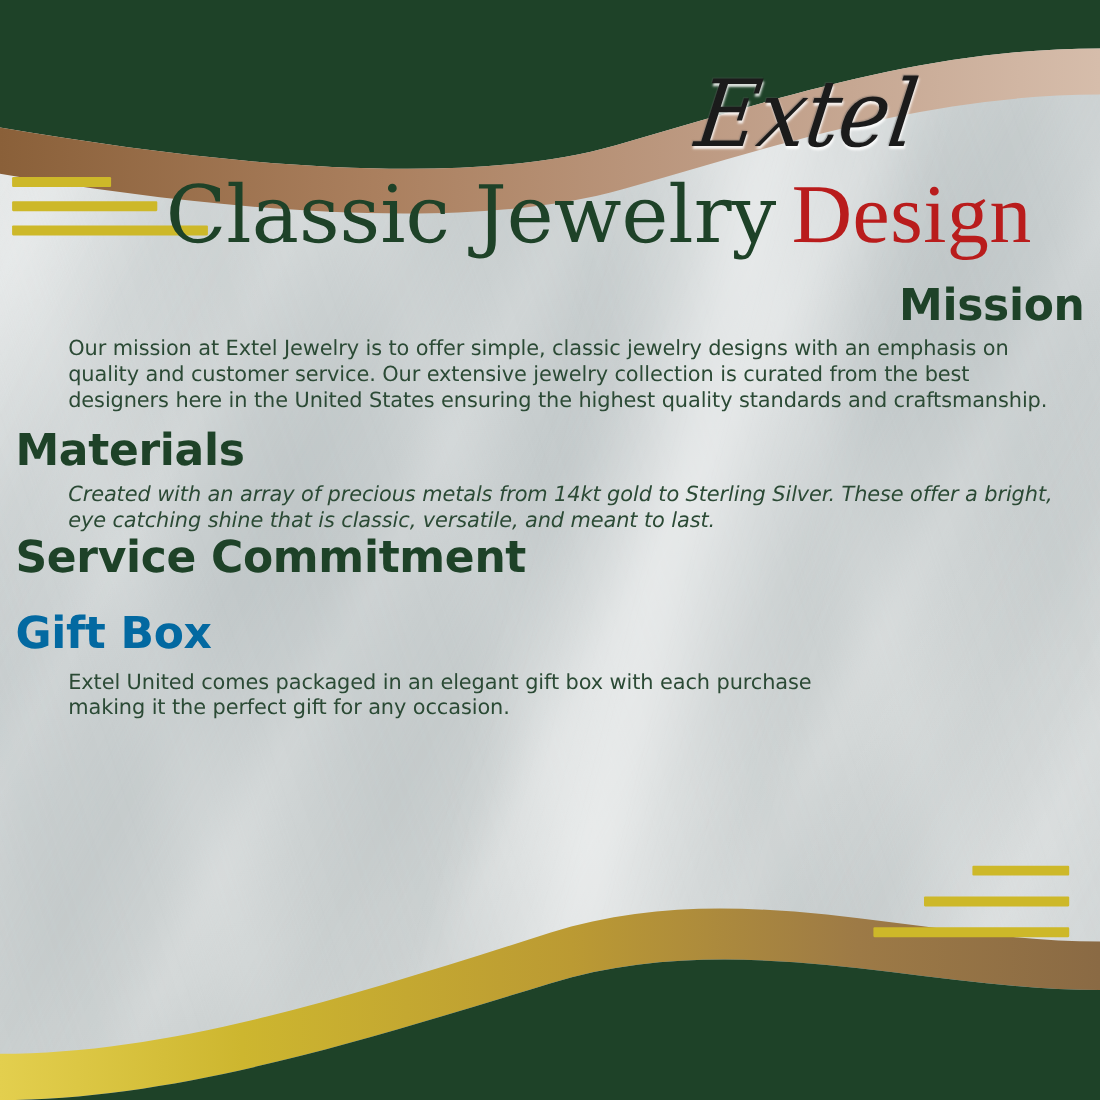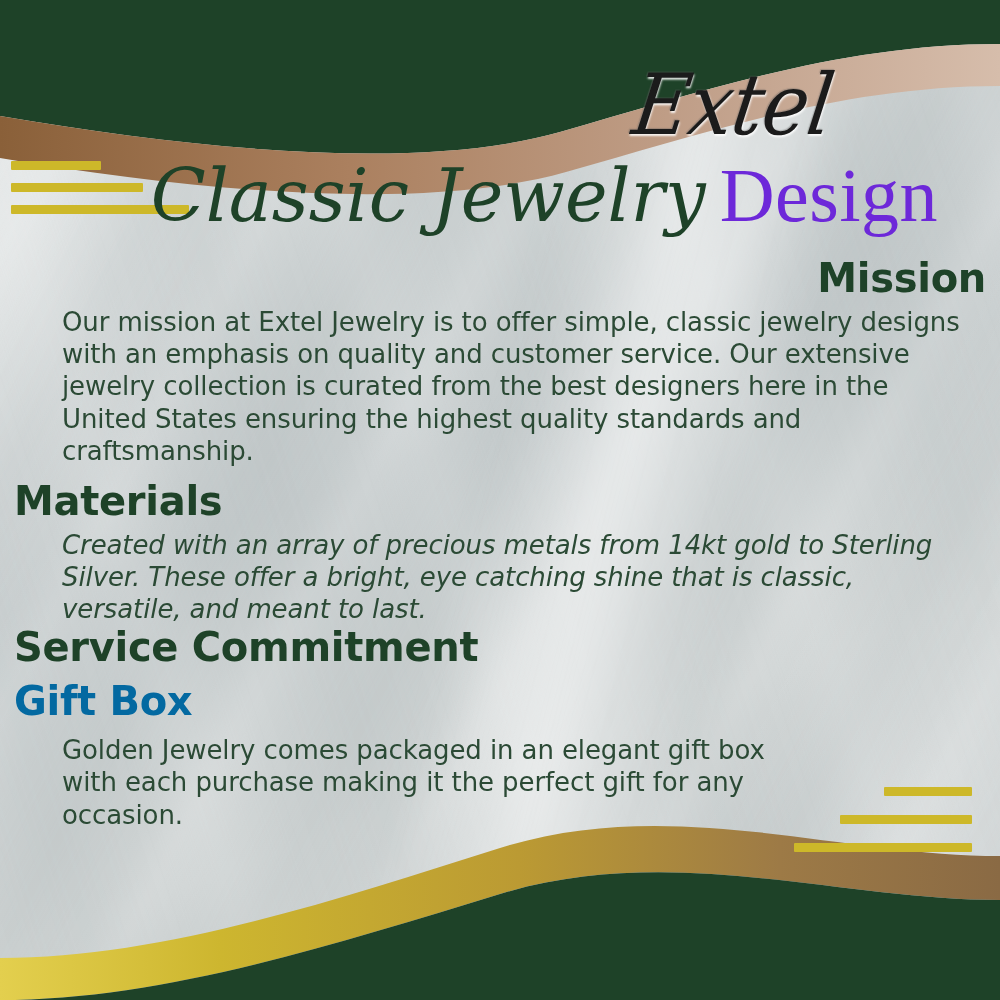--- a/index.html
+++ b/index.html
@@ -85,21 +85,20 @@
 
   .headline {
     position:absolute;
     left:0; right:0; top:152px;
     text-align:right;
     padding-right:62px;
     white-space:nowrap;
   }
   .hl-italic {
     font-family:"DejaVu Serif", serif;
-    font-style:italic;
     font-size:72px;
     color:#1d4429;
     letter-spacing:0px;
   }
   .hl-serif {
     font-family:"Liberation Serif", serif;
     font-size:76px;
     color:#7d5434;
     margin-left:14px;
     letter-spacing:0.5px;
@@ -117,29 +116,29 @@
     font-weight:bold;
     font-size:40px;
     line-height:1.12;
     color:#1e4228;
     letter-spacing:-0.3px;
   }
   .sec-body {
     margin-left:48px;
     margin-top:5px;
     font-family:"DejaVu Sans", sans-serif;
-    font-size:26px;
+    font-size:19px;
     line-height:1.24;
     color:#2b4a35;
     max-width:915px;
     letter-spacing:-0.1px;
   }
   #sec-mission   { margin-bottom:12px; }
   #sec-materials { margin-bottom:0; }
-  #sec-service   { margin-bottom:9px; }
+  #sec-service   { margin-bottom:24px; }
   #sec-giftbox .sec-body { max-width:720px; margin-top:10px; }
 </style>
 </head>
 <body>
 
 <div id="poster">
 
   <div class="paper-base"></div>
   <div class="silk"></div>
   <div class="silk2"></div>
@@ -179,38 +178,38 @@
 
   <div class="rules" id="rules-bottom">
     <div class="rule" style="width: 88px; background: rgb(205, 184, 41);"></div>
     <div class="rule" style="width: 132px; background: rgb(205, 184, 41);"></div>
     <div class="rule" style="width: 178px; background: rgb(205, 184, 41);"></div>
   </div>
 
   <div class="brand-script">Extel</div>
 
   <div class="headline">
-    <span class="hl-italic" style="color: rgb(30, 66, 40);">Classic Jewelry</span><span class="hl-serif" style="color: #6d28d9;">Design</span>
+    <span class="hl-italic" style="color: rgb(30, 66, 40);">Classic Jewelry</span><span class="hl-serif" style="color: #b91c1c;">Design</span>
   </div>
 
   <div id="content">
 
     <div class="section" id="sec-mission">
       <div class="sec-title" style="color: rgb(30, 66, 40); text-align: right;">Mission</div>
       <div class="sec-body" style="color: rgb(43, 74, 53);">Our mission at Extel Jewelry is to offer simple, classic jewelry designs with an emphasis on quality and customer service. Our extensive jewelry collection is curated from the best designers here in the United States ensuring the highest quality standards and craftsmanship.</div>
     </div>
 
     <div class="section" id="sec-materials">
       <div class="sec-title" style="color: rgb(30, 66, 40);">Materials</div>
       <div class="sec-body" style="color: rgb(43, 74, 53); font-style: italic;">Created with an array of precious metals from 14kt gold to Sterling Silver. These offer a bright, eye catching shine that is classic, versatile, and meant to last.</div>
     </div>
 
     <div class="section" id="sec-service">
       <div class="sec-title" style="color: rgb(30, 66, 40);">Service Commitment</div>
     </div>
 
     <div class="section" id="sec-giftbox">
       <div class="sec-title" style="color: #0369a1;">Gift Box</div>
-      <div class="sec-body" style="color: rgb(43, 74, 53);">Golden Jewelry comes packaged in an elegant gift box with each purchase making it the perfect gift for any occasion.</div>
+      <div class="sec-body" style="color: rgb(43, 74, 53);">Extel United comes packaged in an elegant gift box with each purchase making it the perfect gift for any occasion.</div>
     </div>
 
   </div>
 </div>
 
 </body></html>

